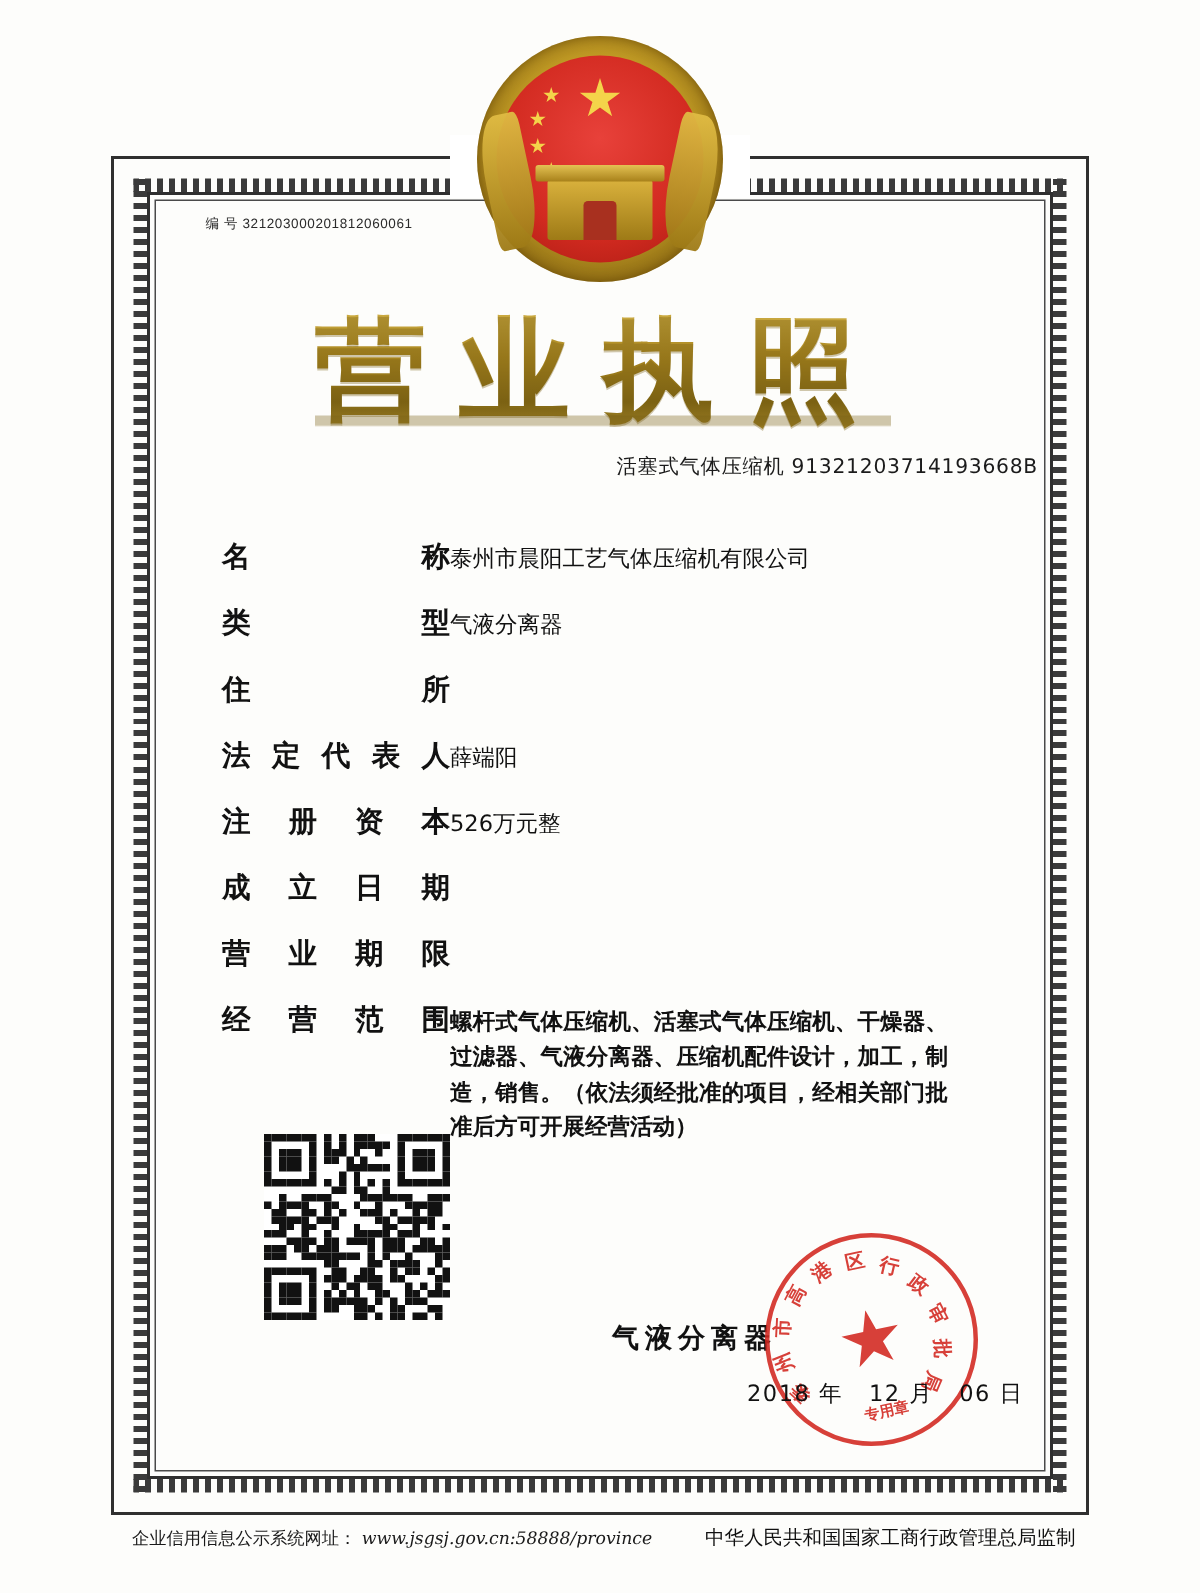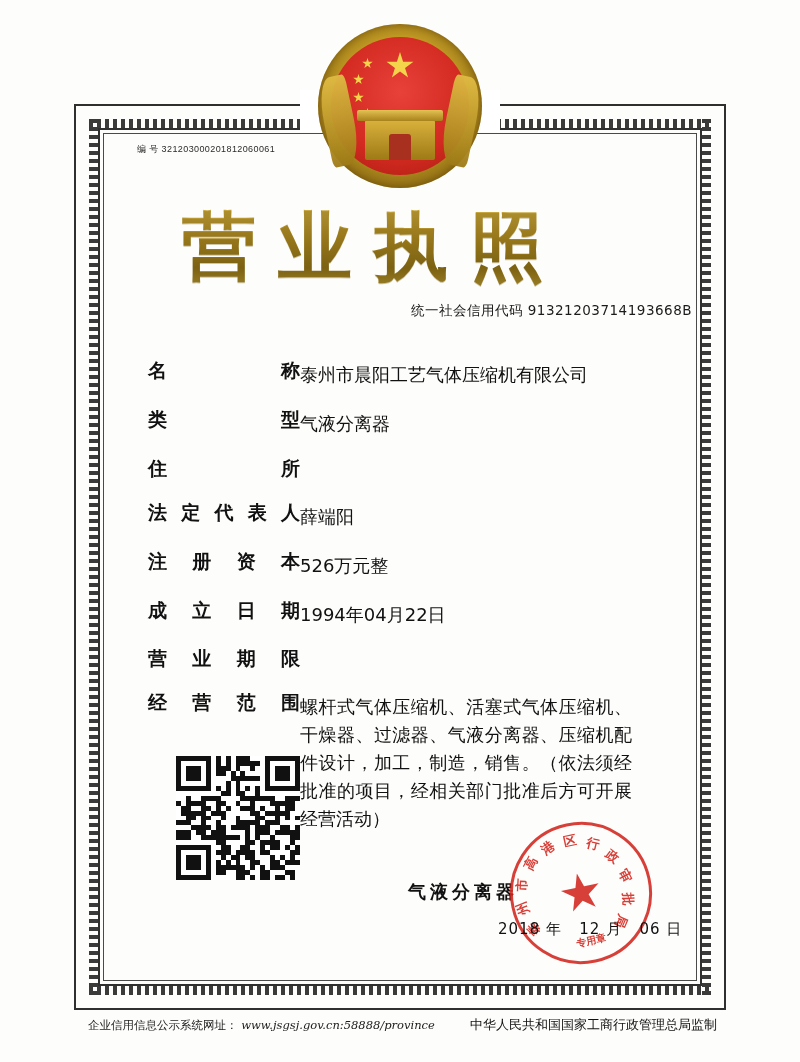--- a/index.html
+++ b/index.html
@@ -160,32 +160,33 @@
     font-family: "Liberation Sans", sans-serif;
     margin-left: 12px;
   }
 
   
   .title {
     position: absolute;
     left: 182px;
     top: 198px;
     width: 440px;
-    text-align: left;
+    text-align: center;
     font-family: "DejaVu Serif", serif;
     font-size: 74px;
     font-weight: bold;
     letter-spacing: 22px;
     color: #8a6f1c;
     background: linear-gradient(180deg, #d9b94e 0%, #a8851f 40%, #7d6312 70%, #c9a93f 100%);
     -webkit-background-clip: text;
     background-clip: text;
     -webkit-text-fill-color: transparent;
     text-shadow: 0 1px 0 rgba(120,95,20,.35);
     white-space: nowrap;
+    text-decoration: underline;
   }
 
   
   .credit-code {
     position: absolute;
     left: 300px;
     top: 302px;
     width: 392px;
     text-align: right;
     font-size: 13.5px;
@@ -213,28 +214,28 @@
     font-weight: bold;
     color: #111;
     font-family: "DejaVu Sans", sans-serif;
     display: flex;
     justify-content: space-between;
     letter-spacing: 0;
   }
   .field-label span { display: inline-block; }
   .field-value {
     flex: 1;
-    font-size: 18px;
+    font-size: 15px;
     color: #111;
     font-family: "DejaVu Sans", sans-serif;
     line-height: 1.55;
     padding-top: 3px;
   }
   .field-row.scope { margin-bottom: 0; }
-  .field-row.scope .field-value { max-width: 332px; text-align: justify; }
+  .field-row.scope .field-value { max-width: 332px; text-align: justify; font-weight: bold; }
 
   
   .qr {
     position: absolute;
     left: 176px;
     top: 756px;
     width: 124px;
     height: 124px;
     background: #fff;
   }
@@ -370,21 +371,21 @@
   </div>
 
   <div class="serial">
     <span>编  号</span>
     <span>321203000201812060061</span>
   </div>
 
   <div class="title">营业执照</div>
 
   <div class="credit-code">
-    <span>统一社会信用代码</span>
+    <span>活塞式气体压缩机</span>
     <span>91321203714193668B</span>
   </div>
 
   <div class="fields">
 
     <div class="field-row">
       <div class="field-label">
         <span>名</span>
         <span>称</span>
       </div>
@@ -427,21 +428,20 @@
       <div class="field-value">526万元整</div>
     </div>
 
     <div class="field-row">
       <div class="field-label">
         <span>成</span>
         <span>立</span>
         <span>日</span>
         <span>期</span>
       </div>
-      <div class="field-value">1994年04月22日</div>
     </div>
 
     <div class="field-row">
       <div class="field-label">
         <span>营</span>
         <span>业</span>
         <span>期</span>
         <span>限</span>
       </div>
     </div>

